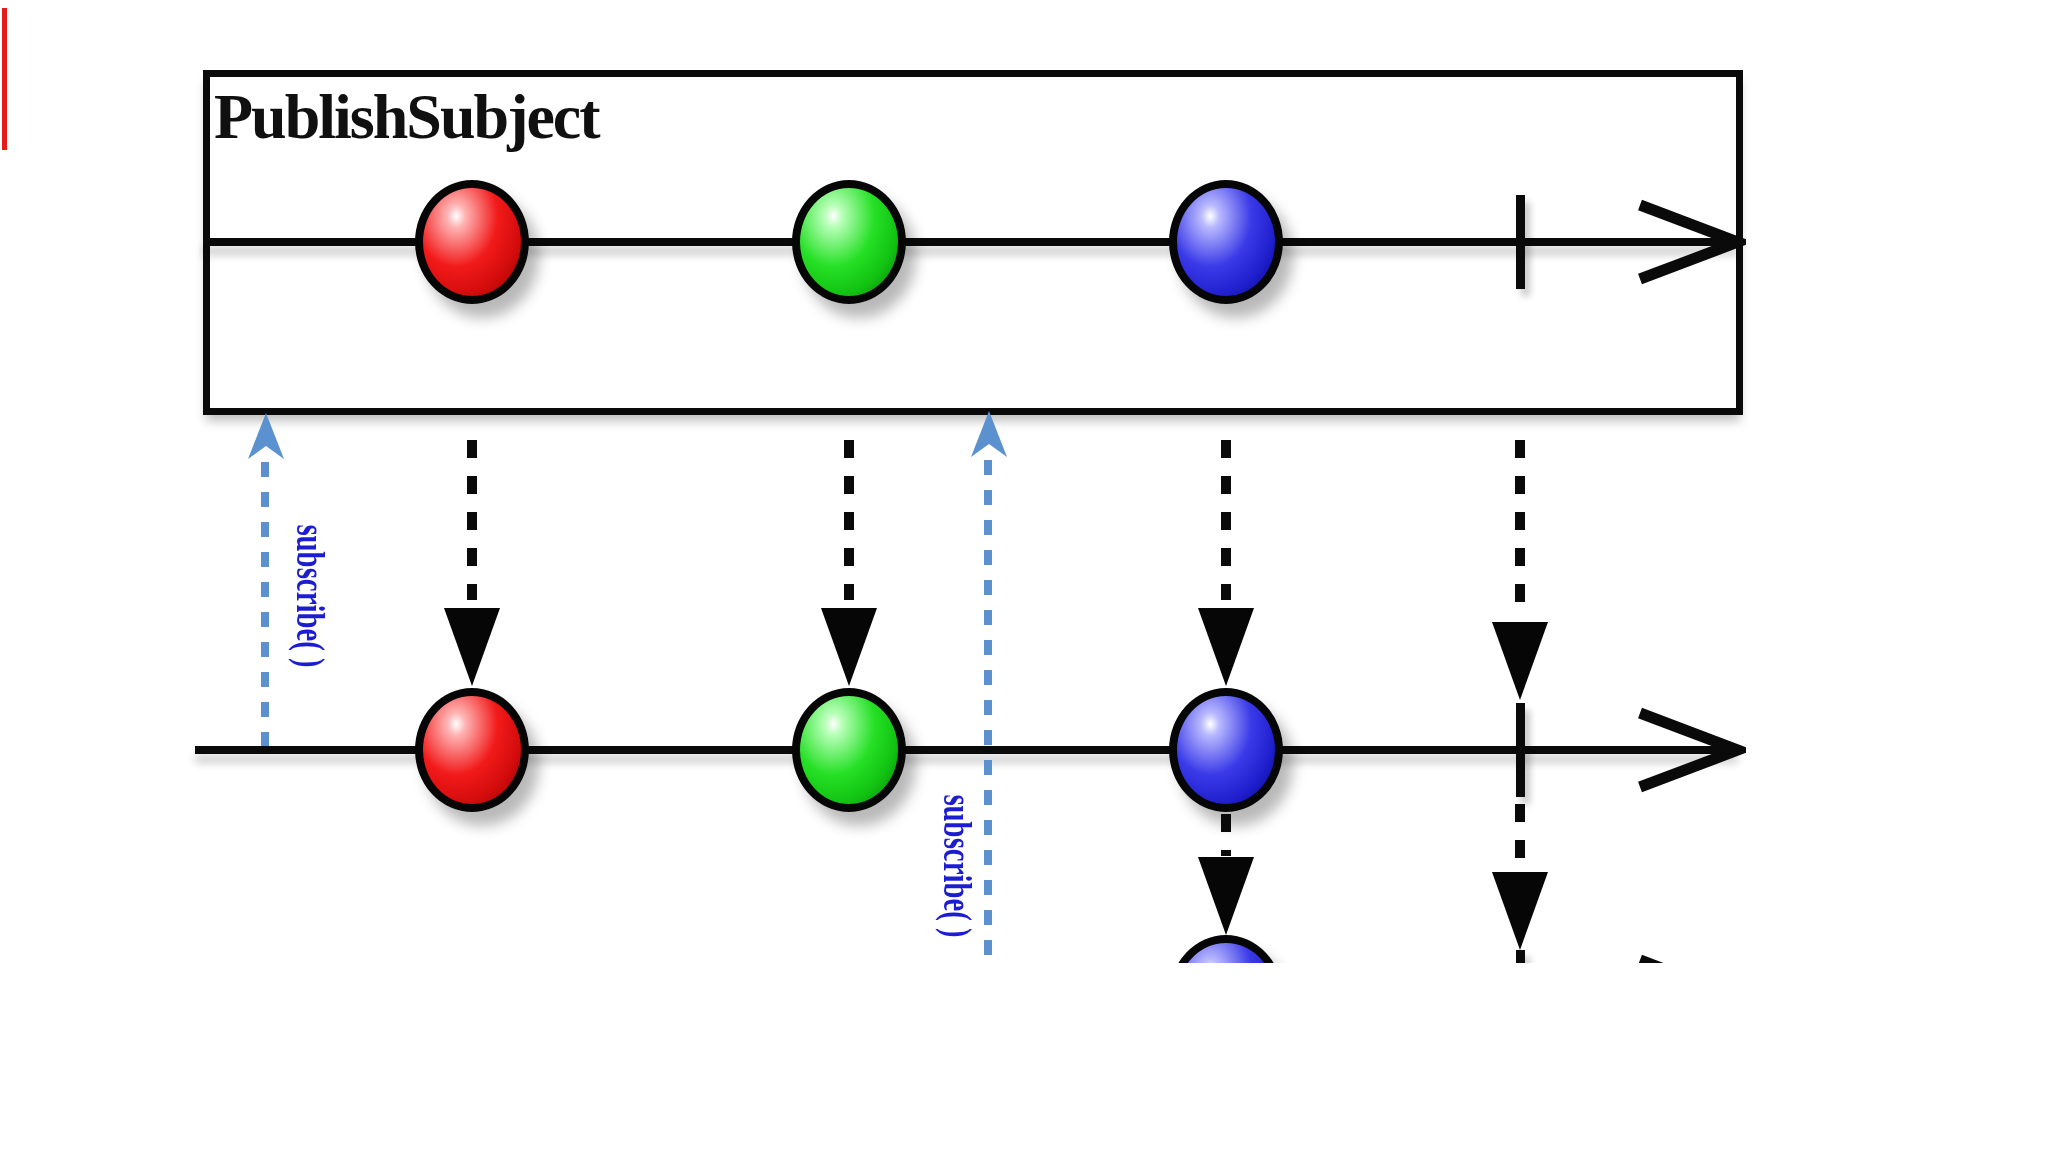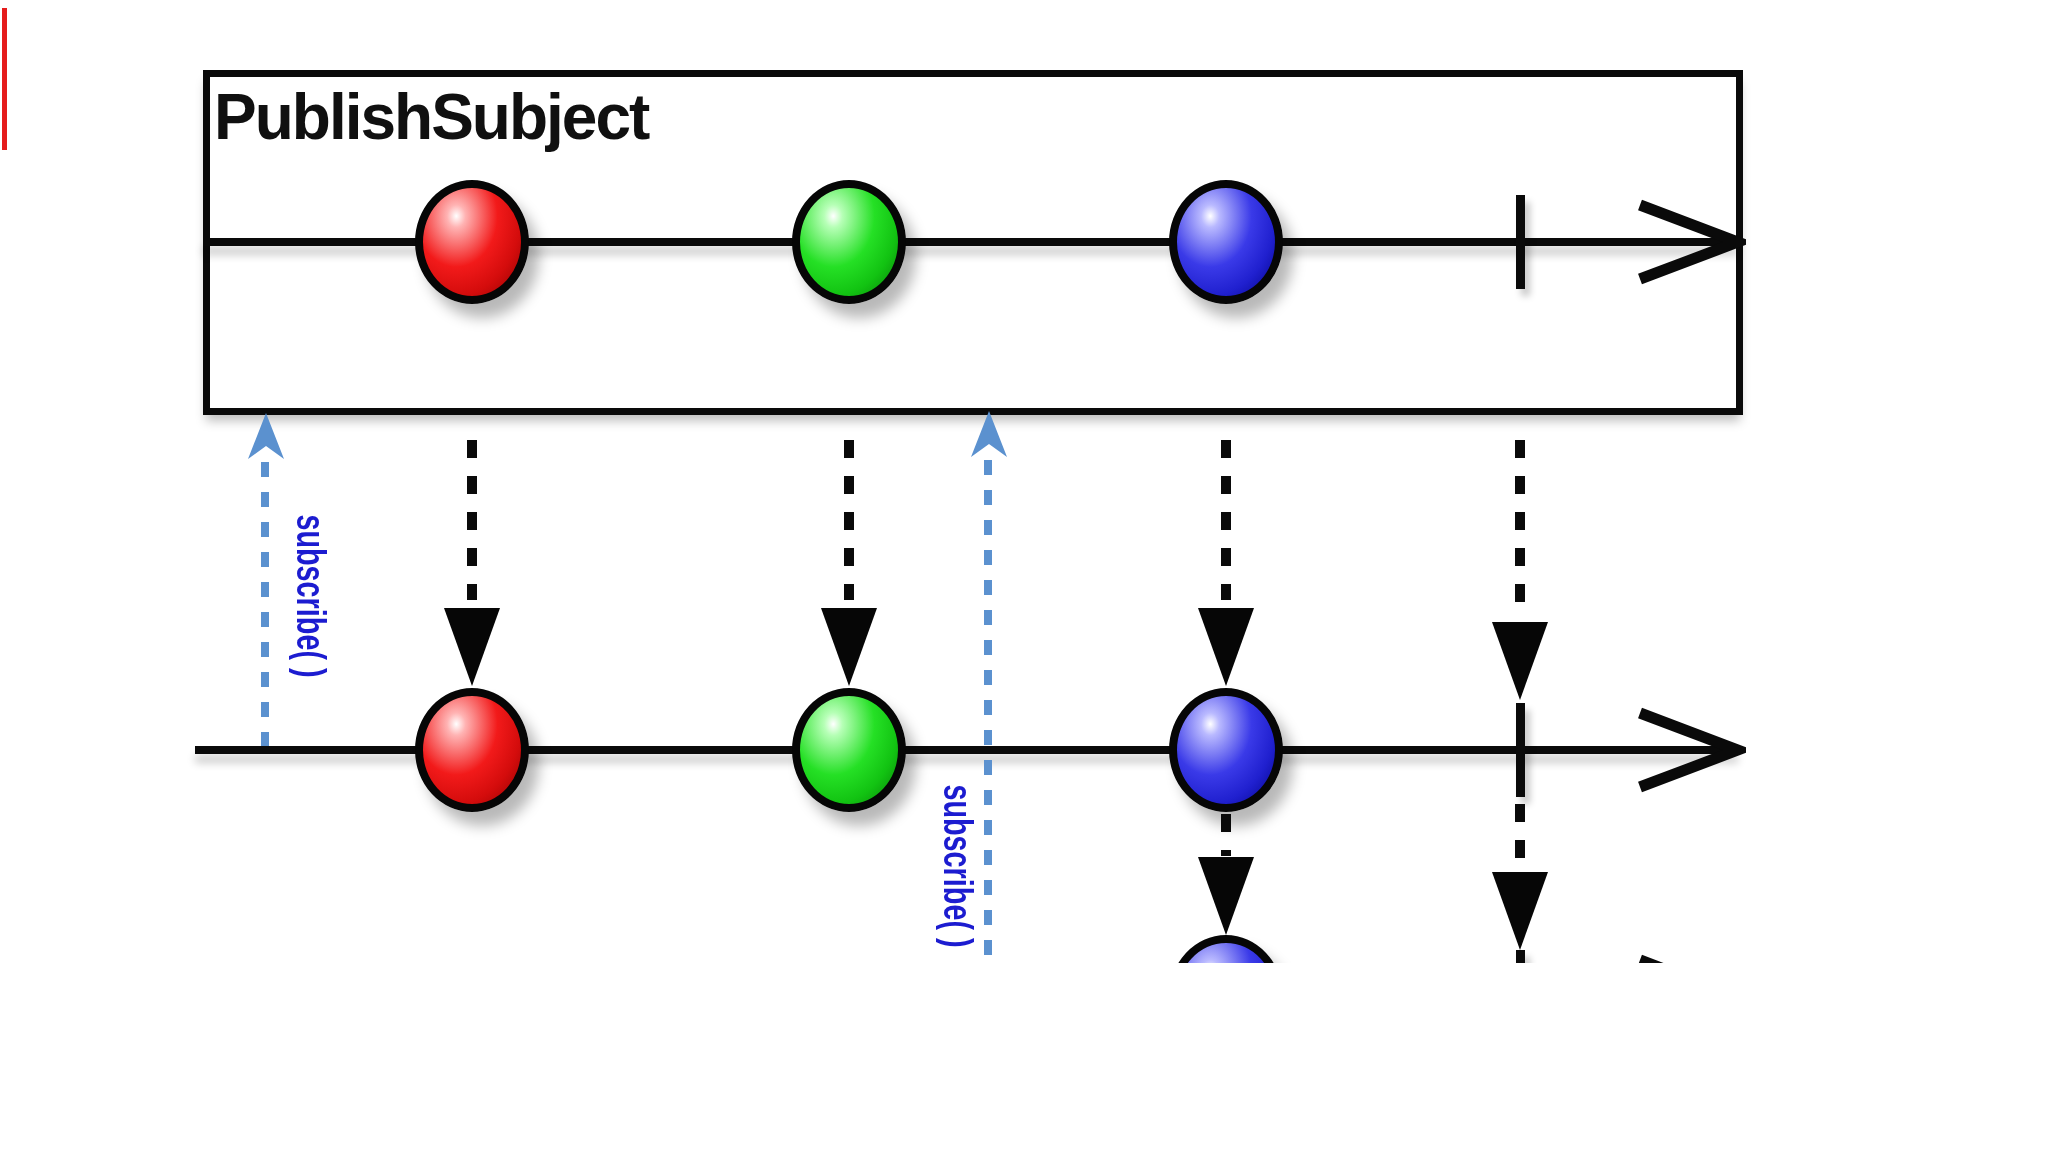--- a/index.html
+++ b/index.html
@@ -1,18 +1,18 @@
 <!DOCTYPE html>
 <html><head>
 <meta charset="utf-8">
 <style>
   html,body{margin:0;padding:0;background:#ffffff;}
   #canvas{
     position:relative;width:2048px;height:963px;background:#ffffff;overflow:hidden;
-    font-family:Liberation Sans, sans-serif;
+    font-family:Liberation Serif, serif;
   }
   
   .psbox{
     position:absolute;left:203px;top:70px;width:1540px;height:345px;
     border:7px solid #0a0a0a;box-sizing:border-box;background:transparent;
     box-shadow:0 9px 10px -3px rgba(0,0,0,0.25);
   }
   .title{
     position:absolute;left:214px;top:82px;
     font-size:64px;font-weight:700;color:#101010;letter-spacing:-2px;line-height:1.1;

